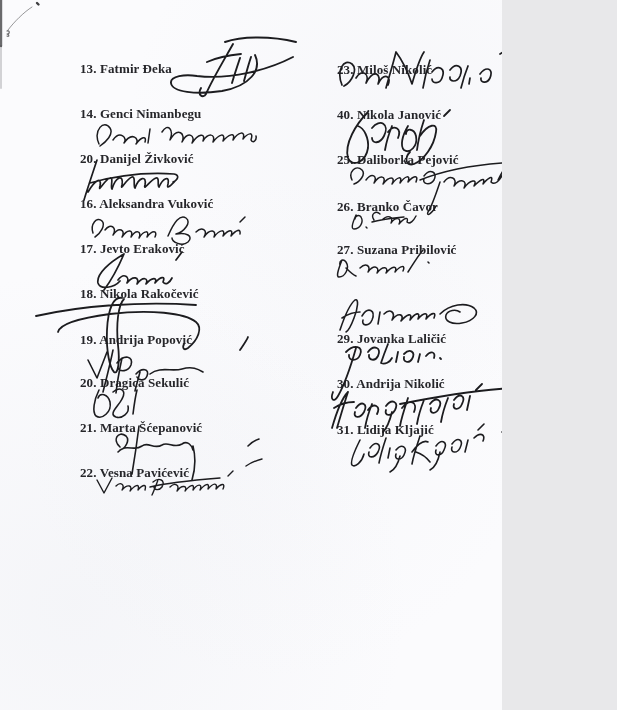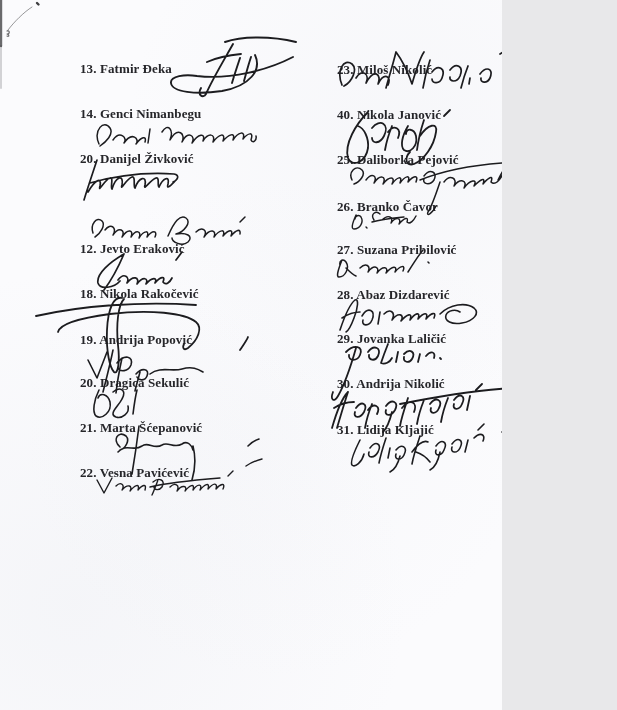--- a/index.html
+++ b/index.html
@@ -36,33 +36,33 @@
   }
 </style>
 </head>
 <body>
 
 <div class="page">
 
   <div class="entry" style="left:80px;top:61px">13. Fatmir Đeka</div>
   <div class="entry" style="left:80px;top:106px">14. Genci Nimanbegu</div>
   <div class="entry" style="left:80px;top:151px">20. Danijel Živković</div>
-  <div class="entry" style="left:80px;top:241px">12. Jevto Eraković</div>
+  <div class="entry" style="left:80px;top:196px">16. Aleksandra Vuković</div>
+  <div class="entry" style="left:80px;top:241px">17. Jevto Eraković</div>
   <div class="entry" style="left:80px;top:286px">18. Nikola Rakočević</div>
   <div class="entry" style="left:80px;top:332px">19. Andrija Popović</div>
   <div class="entry" style="left:80px;top:375px">20. Dragica Sekulić</div>
   <div class="entry" style="left:80px;top:420px">21. Marta Šćepanović</div>
   <div class="entry" style="left:80px;top:465px">22. Vesna Pavićević</div>
 
   <div class="entry" style="left:337px;top:62px">23. Miloš Nikolić</div>
   <div class="entry" style="left:337px;top:107px">40. Nikola Janović</div>
   <div class="entry" style="left:337px;top:152px">25. Daliborka Pejović</div>
   <div class="entry" style="left:337px;top:199px">26. Branko Čavor</div>
   <div class="entry" style="left:337px;top:242px">27. Suzana Pribilović</div>
-  <div class="entry" style="left:337px;top:287px">28. Abaz Dizdarević</div>
   <div class="entry" style="left:337px;top:331px">29. Jovanka Laličić</div>
   <div class="entry" style="left:337px;top:376px">30. Andrija Nikolić</div>
   <div class="entry" style="left:337px;top:422px">31. Lidija Kljajić</div>
 
   <svg class="ink" width="617" height="710" viewBox="0 0 617 710">
 
     <g>
       <path d="M1 0 L1 46" stroke-width="2.4" opacity=".65"></path>
       <path d="M1 46 L1 88" stroke-width="2" opacity=".18"></path>
       <path d="M8 30 C14 22 24 12 32 7" stroke-width="1" opacity=".45"></path>

